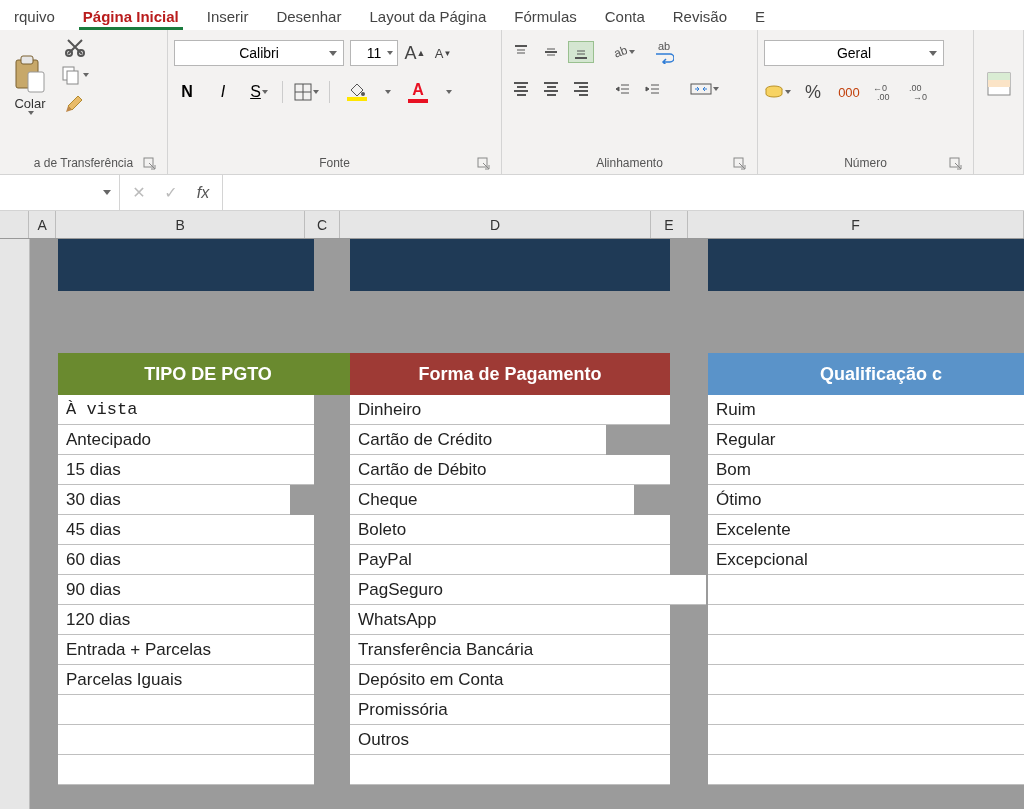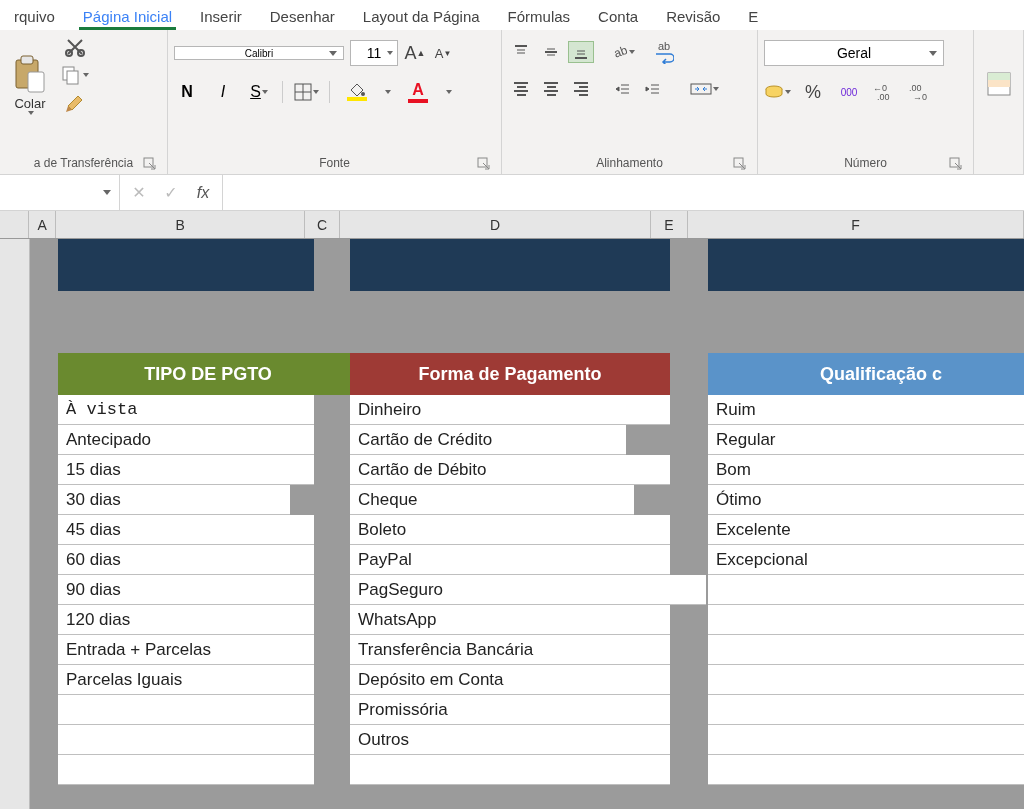--- a/index.html
+++ b/index.html
@@ -1,21 +1,21 @@
 <!DOCTYPE html>
 <html><head>
 <meta charset="utf-8">
 <style>
   * { box-sizing: border-box; margin: 0; padding: 0; font-family: "Segoe UI", sans-serif; }
   body { background: #fff; width: 1024px; height: 809px; overflow: hidden; }
 
   
   .tabs { height: 30px; display: flex; align-items: flex-end; background: #fff; font-size: 15px; }
   .tab { padding: 3px 14px 5px 14px; color: #444; cursor: pointer; position: relative; }
-  .tab.active { color: #3b82f6; font-weight: 400; }
+  .tab.active { color: #b91c1c; font-weight: 700; }
   .tab.active::after { content: ""; position: absolute; left: 10px; right: 10px; bottom: 0; height: 3px; background: #1a7b3d; }
 
   
   .ribbon { height: 145px; background: #f3f2f1; border-bottom: 1px solid #d4d4d4; display: flex; }
   .group { border-right: 1px solid #d4d4d4; display: flex; flex-direction: column; justify-content: space-between; padding: 4px 6px 0 6px; }
   .group-label-row { height: 22px; display: flex; align-items: center; justify-content: center; position: relative; font-size: 12px; color: #555; }
   .dialog-launcher { position: absolute; right: 4px; bottom: 3px; width: 14px; height: 14px; }
   .dialog-launcher svg { width: 14px; height: 14px; }
 
   .btn { display: inline-flex; align-items: center; justify-content: center; cursor: pointer; }
@@ -27,21 +27,21 @@
 
   
   .clip-body { display: flex; gap: 6px; height: 100px; }
   .colar-big { width: 48px; }
   .colar-big .lbl { font-size: 13px; color: #333; margin-top: 2px; }
   .side-clip { display: flex; flex-direction: column; gap: 6px; justify-content: flex-start; padding-top: 2px; }
 
   
   .font-body { height: 100px; display: flex; flex-direction: column; gap: 14px; padding-top: 6px; }
   .font-row { display: flex; align-items: center; gap: 6px; }
-  .font-name { width: 170px; height: 14px; border: 1px solid #b6b6b6; background: #fff; display: flex; align-items: center; padding: 0 6px; font-size: 10px; position: relative; }
+  .font-name { width: 170px; height: 26px; border: 1px solid #b6b6b6; background: #fff; display: flex; align-items: center; padding: 0 6px; font-size: 14px; position: relative; }
   .font-name .caret { position: absolute; right: 6px; }
   .font-size { width: 48px; height: 26px; border: 1px solid #b6b6b6; background: #fff; display: flex; align-items: center; padding: 0 6px; font-size: 14px; position: relative; }
   .font-size .caret { position: absolute; right: 4px; }
   .Aup, .Adn { font-size: 16px; color: #444; width: 22px; text-align: center; }
   .Aup { font-size: 18px; }
   .Adn { font-size: 13px; }
   .tool26 { width: 26px; height: 24px; display: inline-flex; align-items: center; justify-content: center; font-size: 16px; }
   .fontcolor-swatch { width: 20px; height: 4px; background: #e81123; display: block; }
   .fillcolor-swatch { width: 20px; height: 4px; background: #ffe600; display: block; }
 
@@ -347,21 +347,21 @@
         <span class="tool26 btn hstack">
           <span class="icon">
               <svg width="20" height="18">
                 <ellipse cx="10" cy="6" rx="8" ry="3" fill="#f7d363" stroke="#bb9327"></ellipse>
                 <path d="M2 6 V11 A8 3 0 0 0 18 11 V6" fill="#f7d363" stroke="#bb9327"></path>
               </svg>
             </span>
           <span class="caret small-caret"></span>
         </span>
         <span class="tool26 btn" style="font-size:18px;color:#444">%</span>
-        <span class="tool26 btn" style="font-size:10px;color:#6d28d9">000</span>
+        <span class="tool26 btn" style="font-size:13px;color:#c2410c">000</span>
         <span class="tool26 btn hstack">
           <span class="icon">
               <svg width="24" height="18">
                 <text x="0" y="8" font-size="9" fill="#555">←0</text>
                 <text x="4" y="17" font-size="9" fill="#555">.00</text>
               </svg>
             </span>
         </span>
         <span class="tool26 btn hstack">
           <span class="icon">
@@ -441,21 +441,21 @@
       <div class="list-cell" style="left: 28px; width: 256px; top: 276px;">45 dias</div>
       <div class="list-cell" style="left: 28px; width: 256px; top: 306px;">60 dias</div>
       <div class="list-cell" style="left: 28px; width: 256px; top: 336px;">90 dias</div>
       <div class="list-cell" style="left: 28px; width: 256px; top: 366px;">120 dias</div>
       <div class="list-cell" style="left: 28px; width: 256px; top: 396px;">Entrada + Parcelas</div>
       <div class="list-cell" style="left: 28px; width: 256px; top: 426px;">Parcelas Iguais</div>
       <div class="list-cell" style="left: 28px; width: 256px; top: 456px;"></div>
       <div class="list-cell" style="left: 28px; width: 256px; top: 486px;"></div>
       <div class="list-cell" style="left: 28px; width: 256px; top: 516px;"></div>
       <div class="list-cell" style="left: 320px; width: 320px; top: 156px;">Dinheiro</div>
-      <div class="list-cell" style="left: 320px; width: 276px; top: 186px;">Cartão de Crédito</div>
+      <div class="list-cell" style="left: 320px; width: 256px; top: 186px;">Cartão de Crédito</div>
       <div class="list-cell" style="left: 320px; width: 320px; top: 216px;">Cartão de Débito</div>
       <div class="list-cell" style="left: 320px; width: 284px; top: 246px;">Cheque</div>
       <div class="list-cell" style="left: 320px; width: 320px; top: 276px;">Boleto</div>
       <div class="list-cell" style="left: 320px; width: 320px; top: 306px;">PayPal</div>
       <div class="list-cell" style="left: 320px; width: 356px; top: 336px;">PagSeguro</div>
       <div class="list-cell" style="left: 320px; width: 320px; top: 366px;">WhatsApp</div>
       <div class="list-cell" style="left: 320px; width: 320px; top: 396px;">Transferência Bancária</div>
       <div class="list-cell" style="left: 320px; width: 320px; top: 426px;">Depósito em Conta</div>
       <div class="list-cell" style="left: 320px; width: 320px; top: 456px;">Promissória</div>
       <div class="list-cell" style="left: 320px; width: 320px; top: 486px;">Outros</div>

